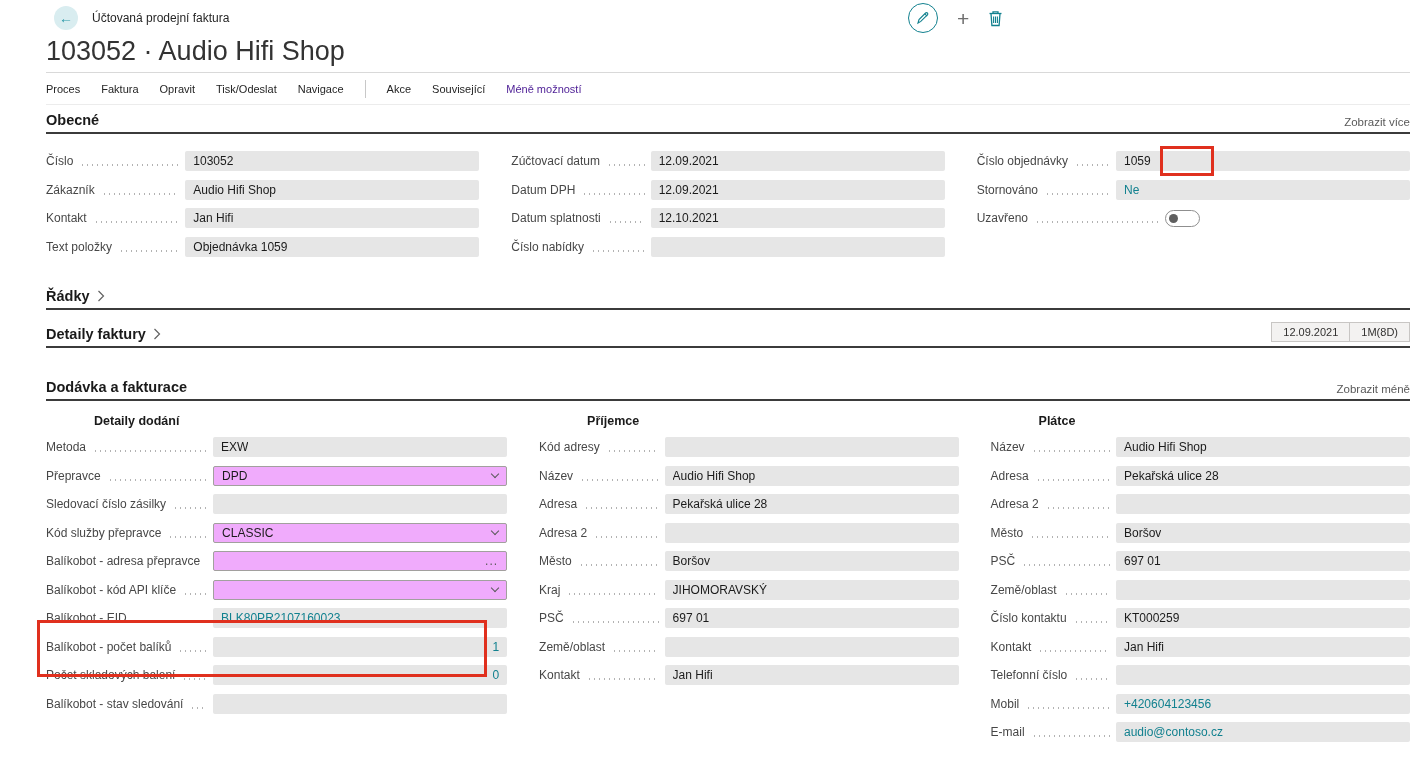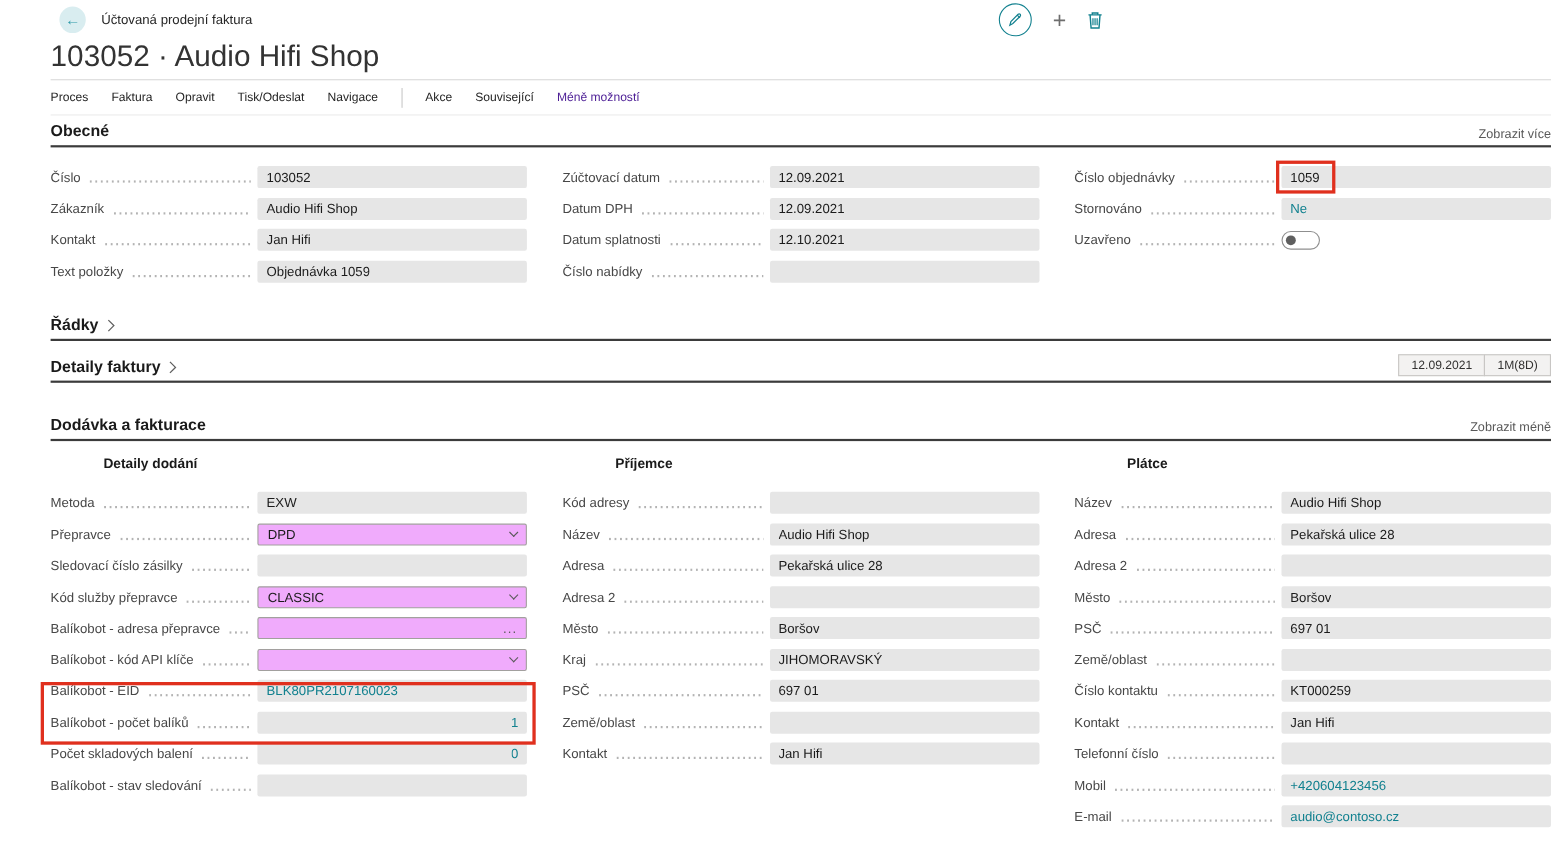--- a/index.html
+++ b/index.html
@@ -49,27 +49,27 @@
   .sec-general{margin-top:7px;}
   .sec-lines{margin-top:27px;}
   .sec-invdet{margin-top:12px;}
   .sec-shipping{margin-top:31px;}
   .badges{display:flex;}
   .badge{border:1px solid #c8c6c4;background:#f3f2f1;color:#323130;font-size:11px;
     padding:3px 11px;height:20px;display:flex;align-items:center;margin-left:-1px;cursor:pointer;}
 
   
   .fields-grid{display:grid;grid-template-columns:1fr 1fr 1fr;column-gap:32px;margin-top:13px;}
-  .group-title{font-size:12.5px;font-weight:700;color:#1a1a1a;height:16px;margin-bottom:13px;padding-left:48px;}
+  .group-title{font-size:12.5px;font-weight:700;color:#1a1a1a;height:16px;margin-bottom:3px;padding-left:48px;}
   .frow{height:28.5px;display:flex;align-items:center;}
   .flabel{font-size:12px;color:#474747;white-space:nowrap;flex:none;}
   .leader{flex:1;height:2px;margin:0 6px 0 7px;position:relative;top:4px;
     background-image:radial-gradient(circle,#b3b3b3 0.9px,transparent 1px);
     background-size:5px 2px;background-repeat:repeat-x;background-position:left center;}
-  .fbox{width:245px;height:20px;flex:none;display:flex;align-items:center;
+  .fbox{width:294px;height:20px;flex:none;display:flex;align-items:center;
     padding:0 8px;font-size:12px;color:#1b1b1b;border-radius:2px;background:var(--field-bg);}
   .fbox .val{white-space:nowrap;overflow:hidden;}
   .fbox.editable{background:#f0abfc;border:1px solid #a2a09e;justify-content:space-between;}
   .fbox.link .val{color:var(--accent);}
   .fbox.number{justify-content:flex-end;}
   .fbox.number .val{color:var(--accent);}
   .chevron-down{width:6px;height:6px;border-right:1.2px solid #5a5a5a;border-bottom:1.2px solid #5a5a5a;
     transform:rotate(45deg);margin-top:-3px;flex:none;cursor:pointer;}
   .ellipsis{color:#5a5a5a;font-size:12px;letter-spacing:1px;line-height:8px;flex:none;cursor:pointer;}
   .toggle-wrap{width:245px;flex:none;display:flex;align-items:center;}

